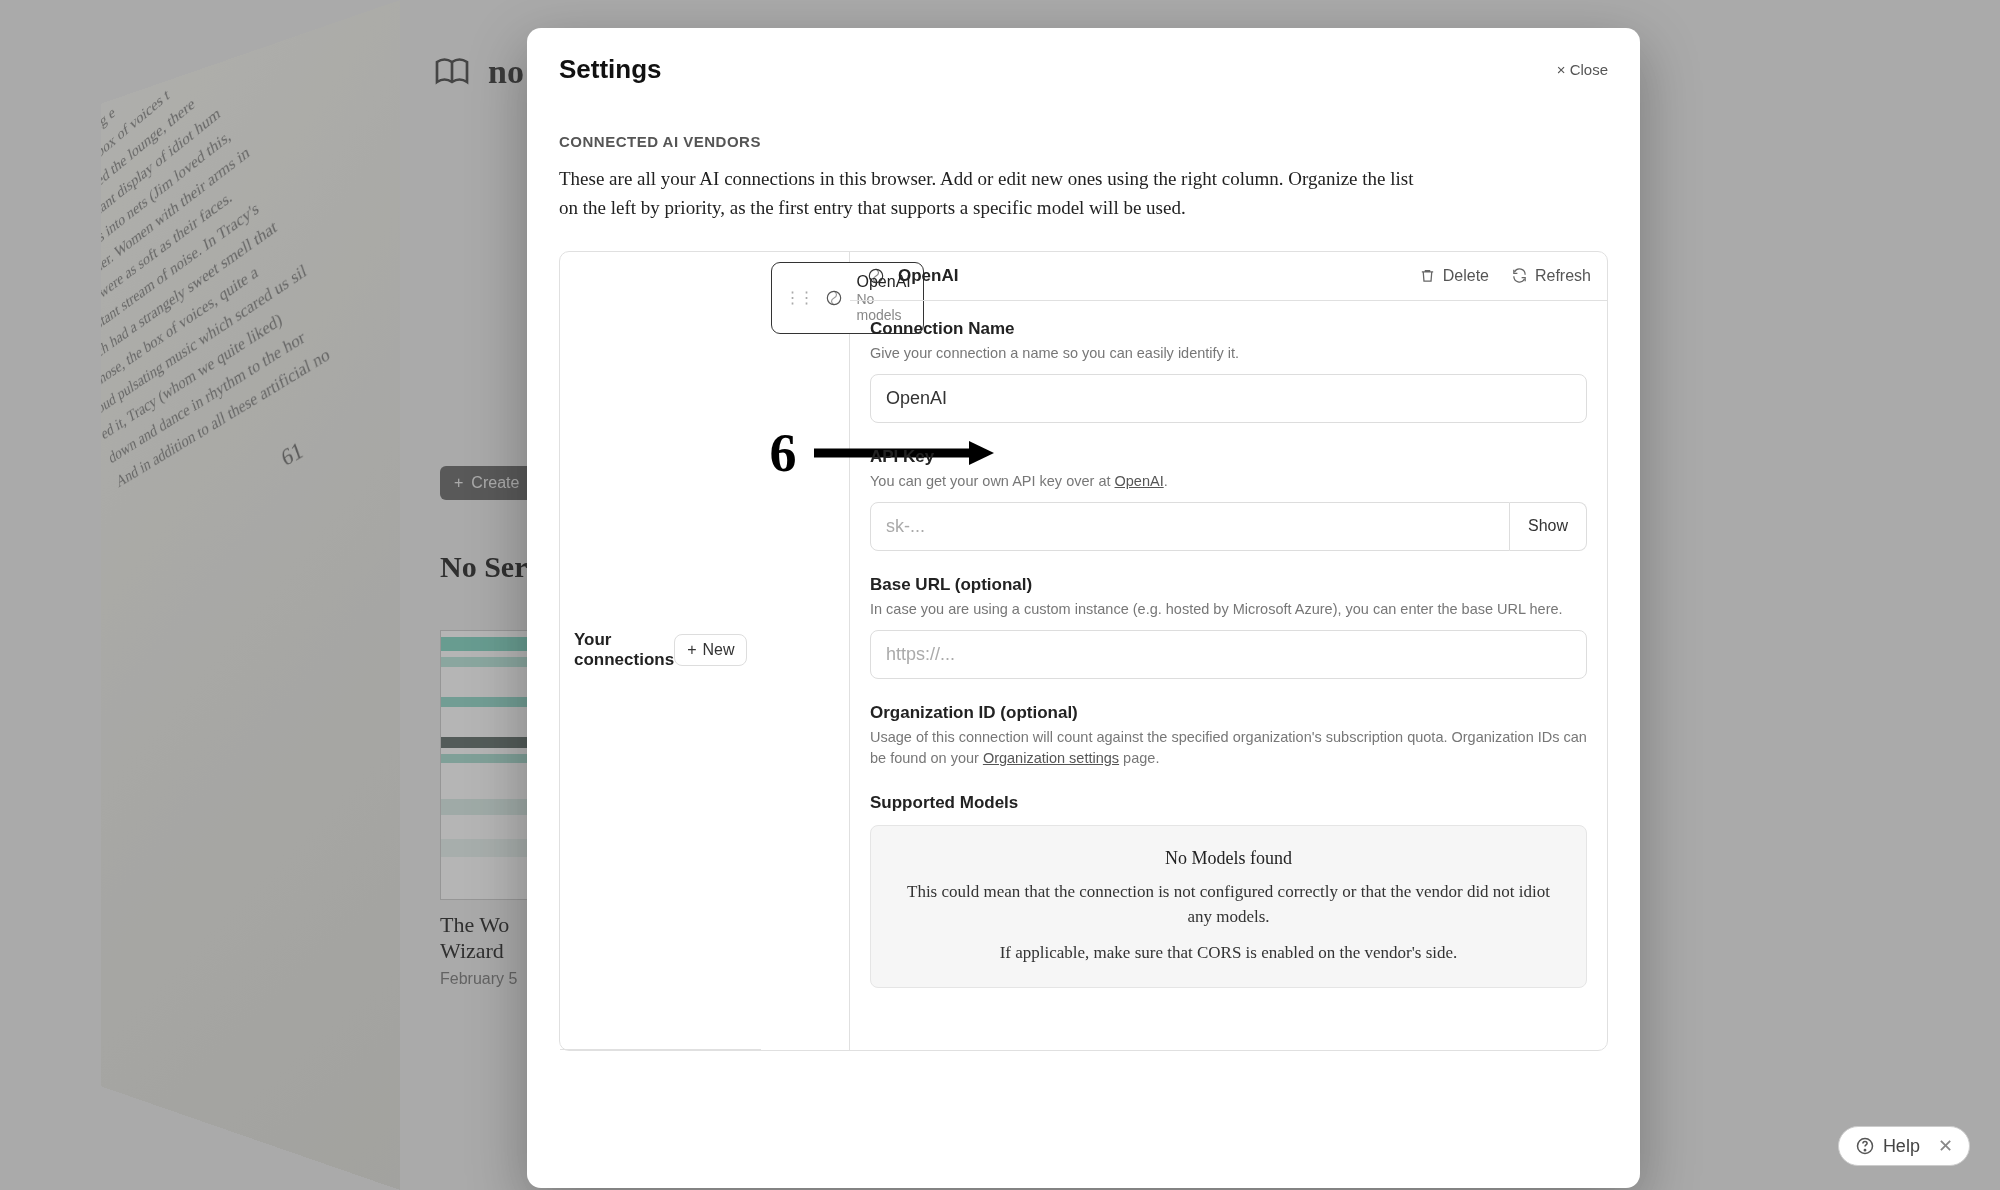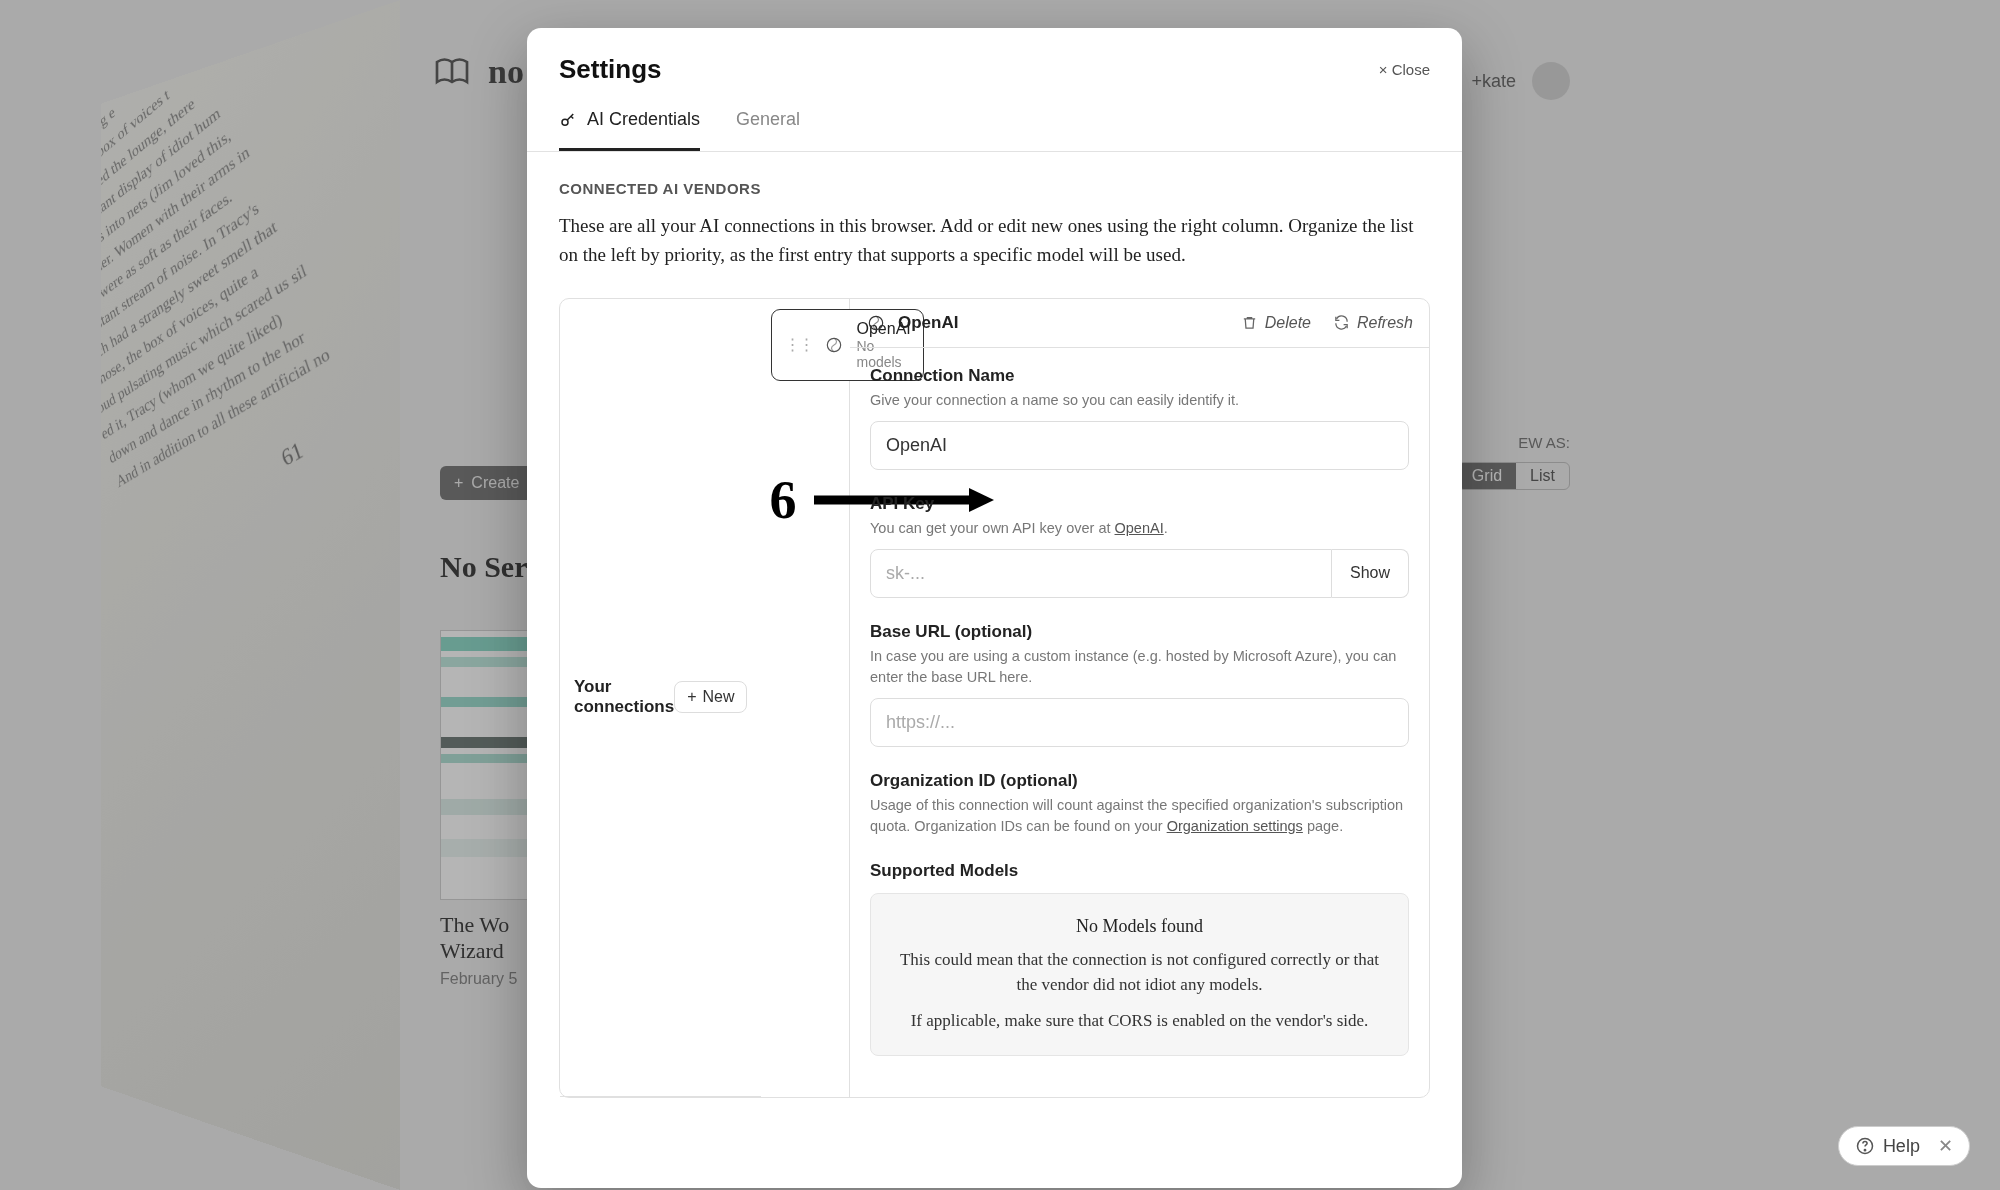--- a/index.html
+++ b/index.html
@@ -51,21 +51,21 @@
 .bg-cover { width:200px; height:270px; background:#fff; border:1px solid #ccc; }
 .bg-stripe{ height:14px; margin:6px 0; }
 .bg-booktitle { font-family:Georgia,serif; font-size:22px; color:#222; margin-top:12px;}
 .bg-bookdate { color:#777; font-size:16px; margin-top:6px;}
 .bg-help { position:absolute; right:30px; bottom:24px; border:1px solid #ccc; background:#fff; border-radius:22px; padding:8px 16px; display:flex; align-items:center; gap:8px; font-size:18px; color:#444;}
 .bg-help .x { margin-left:10px; color:#888; }
 
 .overlay { position:absolute; inset:0; background:rgba(80,80,80,0.35); }
 
 .modal {
-  position:absolute; left:527px; top:28px; width:935px; height:1160px;
+  position:absolute; left:527px; top:28px; width:1113px; height:1160px;
   background:#fff; border-radius:14px;
   box-shadow: 0 20px 60px rgba(0,0,0,0.3);
   display:flex; flex-direction:column; overflow:hidden;
 }
 .modal-head { padding: 26px 32px 20px; display:flex; align-items:center; justify-content:space-between; }
 .modal-title { font-size:26px; font-weight:700; color:#111; }
 .modal-close { color:#555; font-size:15px; cursor:pointer; }
 .tabs { display:flex; gap:36px; padding: 0 32px; border-bottom:1px solid #e2e2e2; }
 .tab { padding: 4px 0 18px; color:#888; font-size:18px; display:flex; align-items:center; gap:10px; border-bottom:3px solid transparent; cursor:pointer;}
 .tab.active { color:#222; border-bottom-color:#222; }
@@ -88,21 +88,21 @@
 .conn-sub { font-size:14px; color:#888;}
 
 .annot { position:absolute; left:8px; top:170px; display:flex; align-items:center; gap:18px; }
 .annot-num { font-family: Georgia, serif; font-size:54px; font-weight:700; color:#000;}
 .annot-arrow { width:180px; height:24px; }
 
 .rightcol { flex:1; display:flex; flex-direction:column; position:relative; }
 .rightcol-head { display:flex; align-items:center; justify-content:space-between; padding:14px 16px; border-bottom:1px solid #e0e0e0; }
 .rc-left { display:flex; align-items:center; gap:12px; font-size:17px; font-weight:600; color:#222;}
 .rc-actions { display:flex; gap:22px;}
-.rc-btn { display:flex; gap:7px; color:#555; font-size:16px; cursor:pointer;font-style:italic;}
+.rc-btn { display:flex; gap:7px; color:#555; font-size:16px; cursor:pointer;}
 .form { padding:18px 20px; overflow-y:auto; flex:1; }
 .form::-webkit-scrollbar{width:7px;} .form::-webkit-scrollbar-thumb{background:#ccc; border-radius:4px;}
 .fgroup { margin-bottom:24px; }
 .flabel { font-size:17px; font-weight:600; color:#222;}
 .fhint  { font-size:14.5px; color:#777; margin-top:4px; line-height:1.45;}
 .fhint a { color:#555; text-decoration:underline; }
 .finput { width:100%; border:1px solid #ddd; border-radius:8px; padding:13px 15px; font-size:18px; color:#333; margin-top:10px; font-family:inherit;}
 .finput::placeholder{ color:#aaa; }
 .inprow { display:flex; margin-top:10px; }
 .inprow .finput { margin-top:0; border-top-right-radius:0; border-bottom-right-radius:0; flex:1;}
@@ -175,34 +175,20 @@
 </div>
 
 <div class="overlay"></div>
 
 <div class="modal">
   <div class="modal-head">
     <div class="modal-title">Settings</div>
     <div class="modal-close">
       <span>×</span>
       <span>Close</span>
-    </div>
-  </div>
-  <div class="tabs">
-    <div class="tab active">
-      <span class="ic">
-        <svg viewBox="0 0 24 24" width="18" height="18" fill="none" stroke="#222" stroke-width="2">
-            <circle cx="8" cy="15" r="4"></circle>
-            <path d="M11 12l8-8m-3 3l3 3"></path>
-          </svg>
-      </span>
-      <span>AI Credentials</span>
-    </div>
-    <div class="tab">
-      <span>General</span>
     </div>
   </div>
 
   <div class="body">
     <div class="section-label">CONNECTED AI VENDORS</div>
     <div class="section-desc">These are all your AI connections in this browser. Add or edit new ones using the right column. Organize the list on the left by priority, as the first entry that supports a specific model will be used.</div>
 
     <div class="panel">
       <div class="leftcol">
         <div class="leftcol-head">

